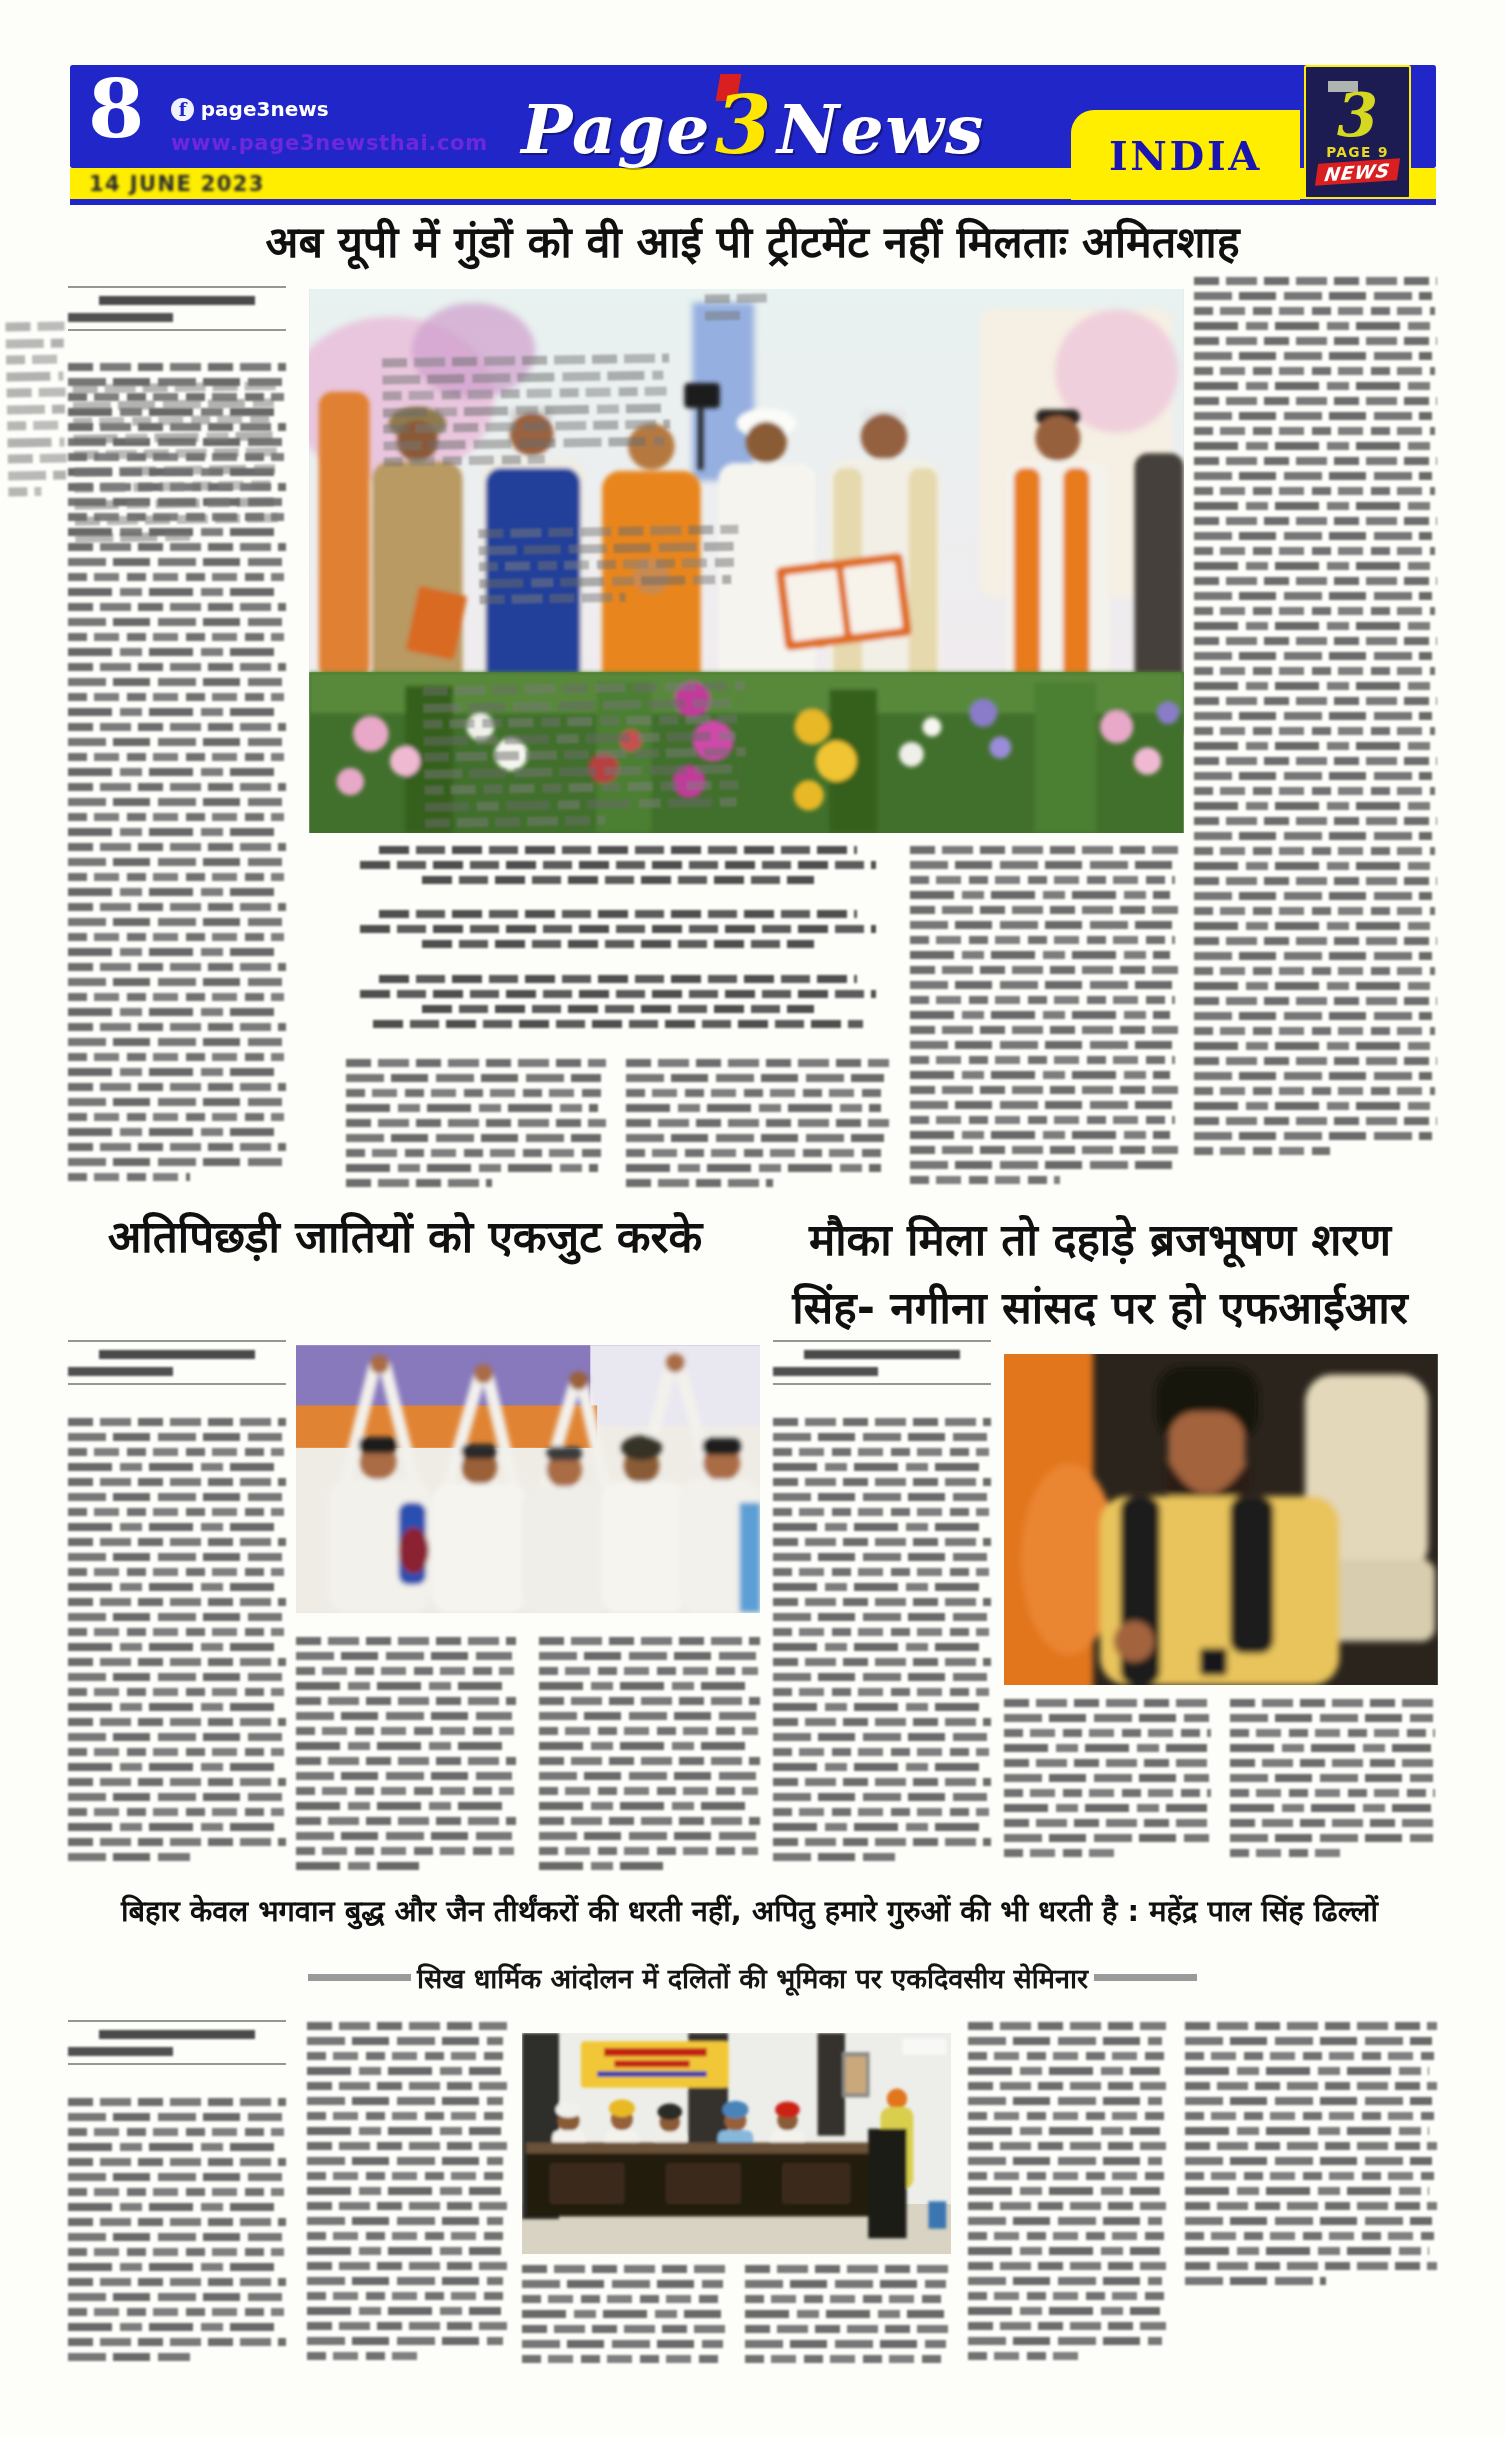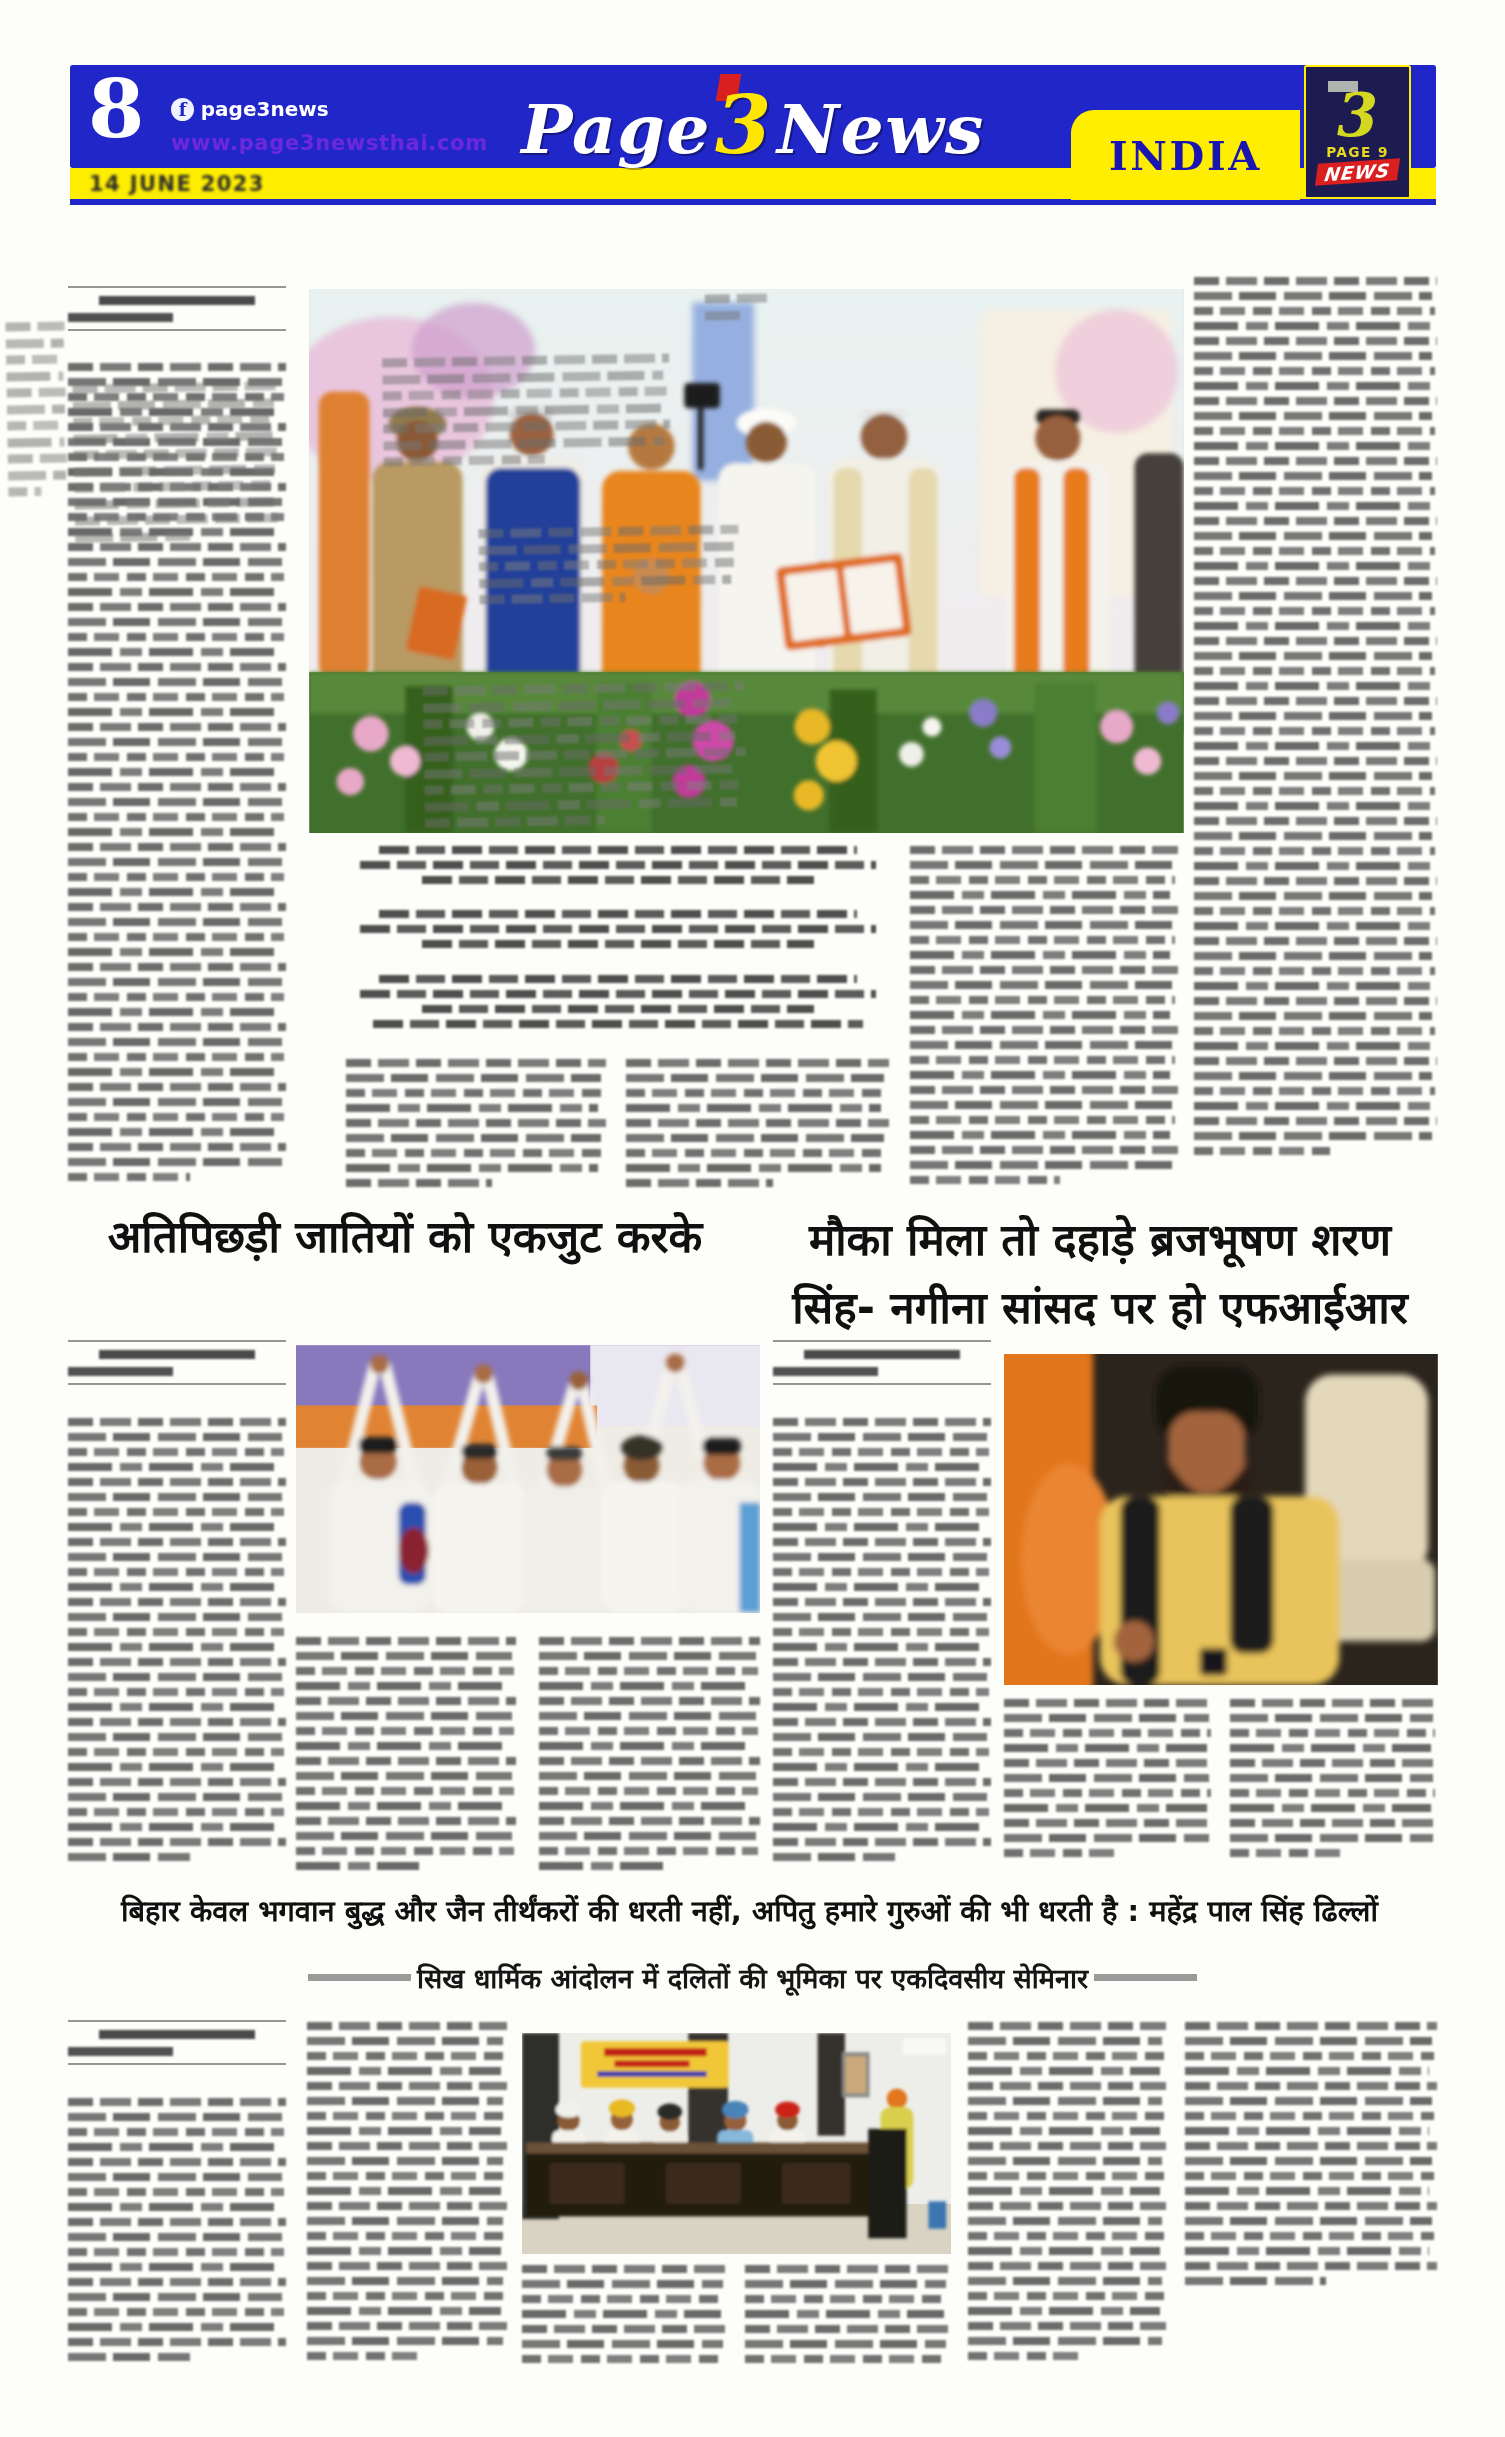--- a/index.html
+++ b/index.html
@@ -94,20 +94,21 @@
 
   <div class="abs badge" style="left:1304px;top:65px;width:103px;height:130px;">
     <span class="flagmini"></span>
     <span class="b3">3</span>
     <span class="bp">PAGE 9</span>
     <span class="bn">NEWS</span>
   </div>
 
   <div class="abs datetxt" style="left:89px;top:172px;">14 JUNE 2023</div>
 
+  <div class="abs hl h1" style="left:68px;top:211px;width:1369px;">अब यूपी में गुंडों को वी आई पी ट्रीटमेंट नहीं मिलताः अमितशाह</div>
 
   <div class="abs byline" style="left:68px;top:286px;width:218px;">
     <div class="bl1"></div>
     <div class="bl2"></div>
   </div>
   <div class="abs smudge" style="left:68px;top:363px;width:218px;">
       <div class="ln v0"></div>
       <div class="ln v1"></div>
       <div class="ln v2"></div>
       <div class="ln v3"></div>

